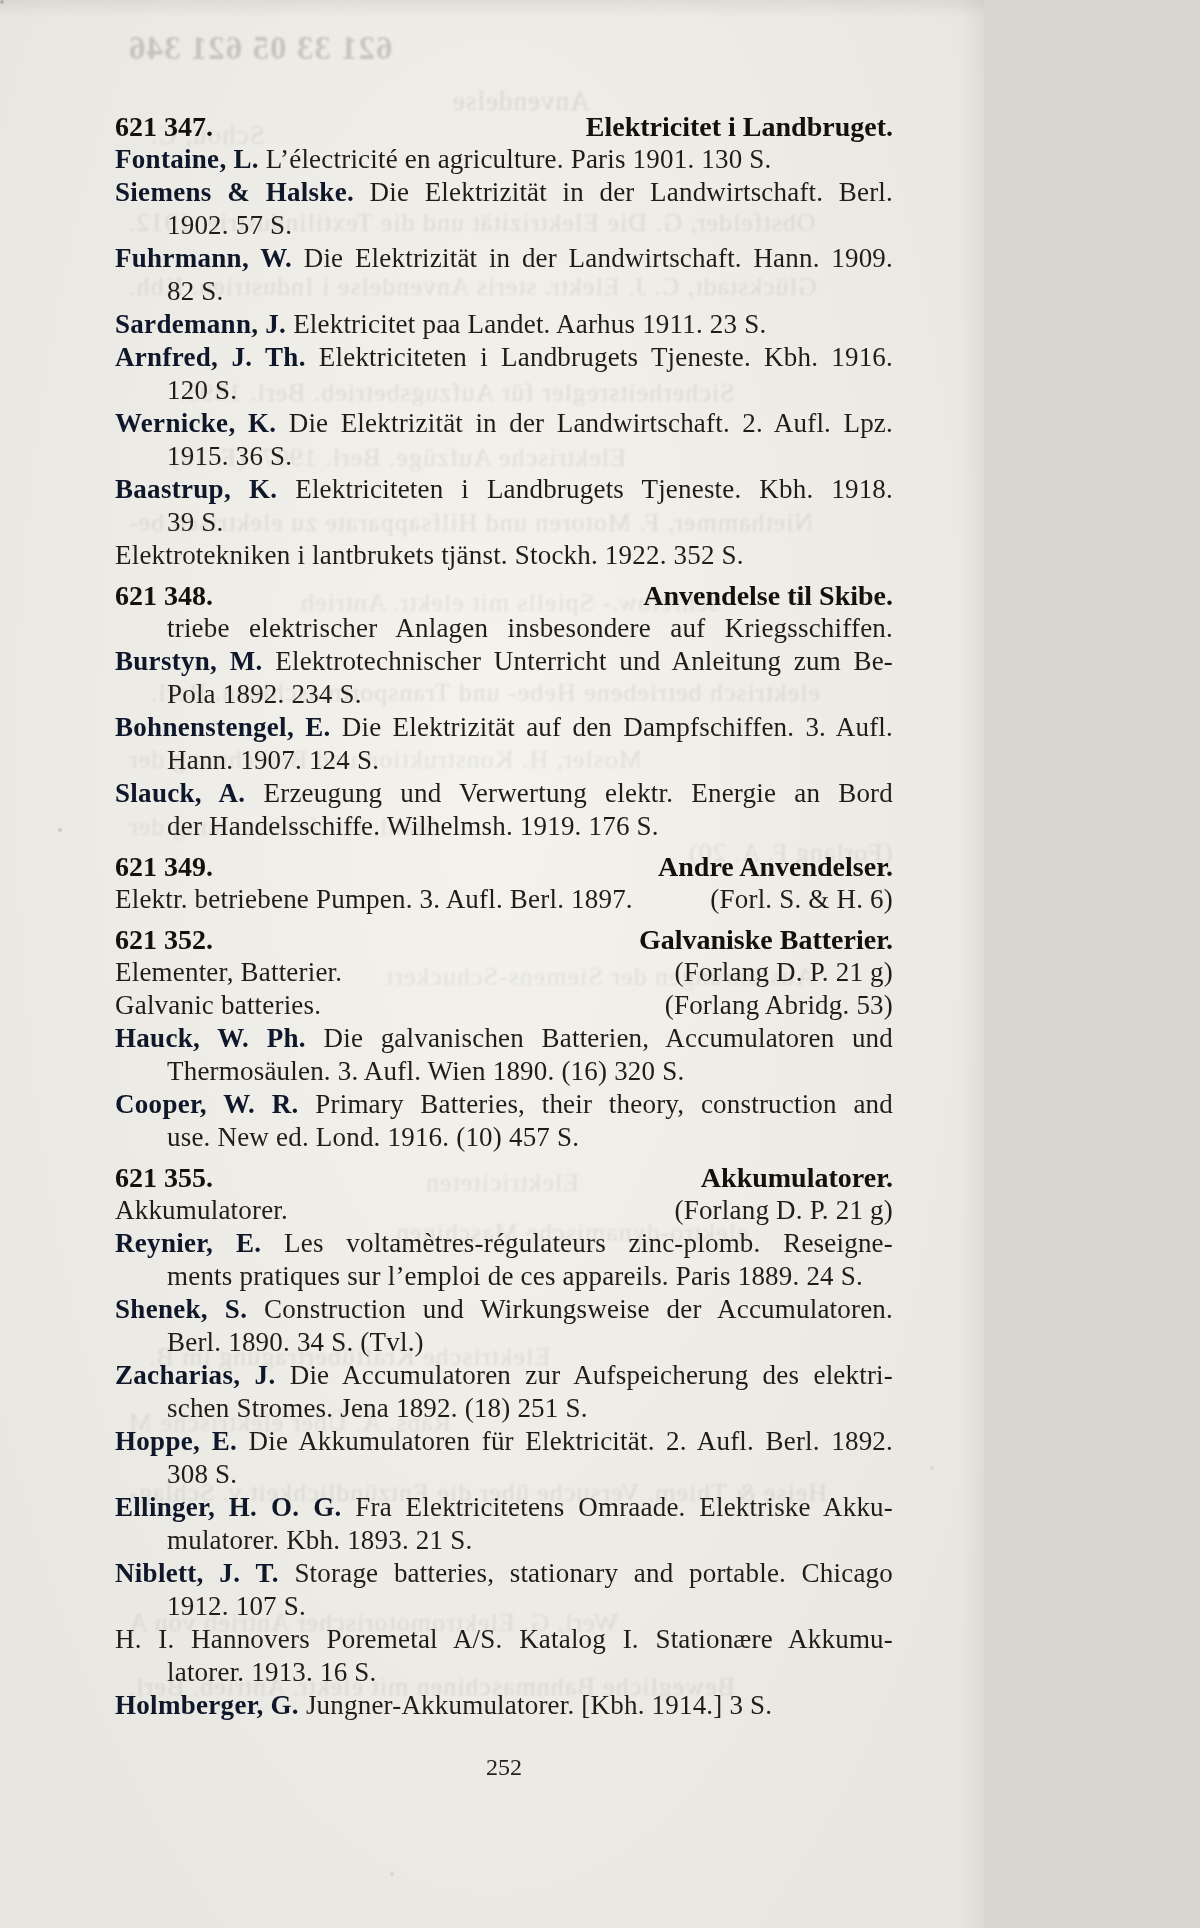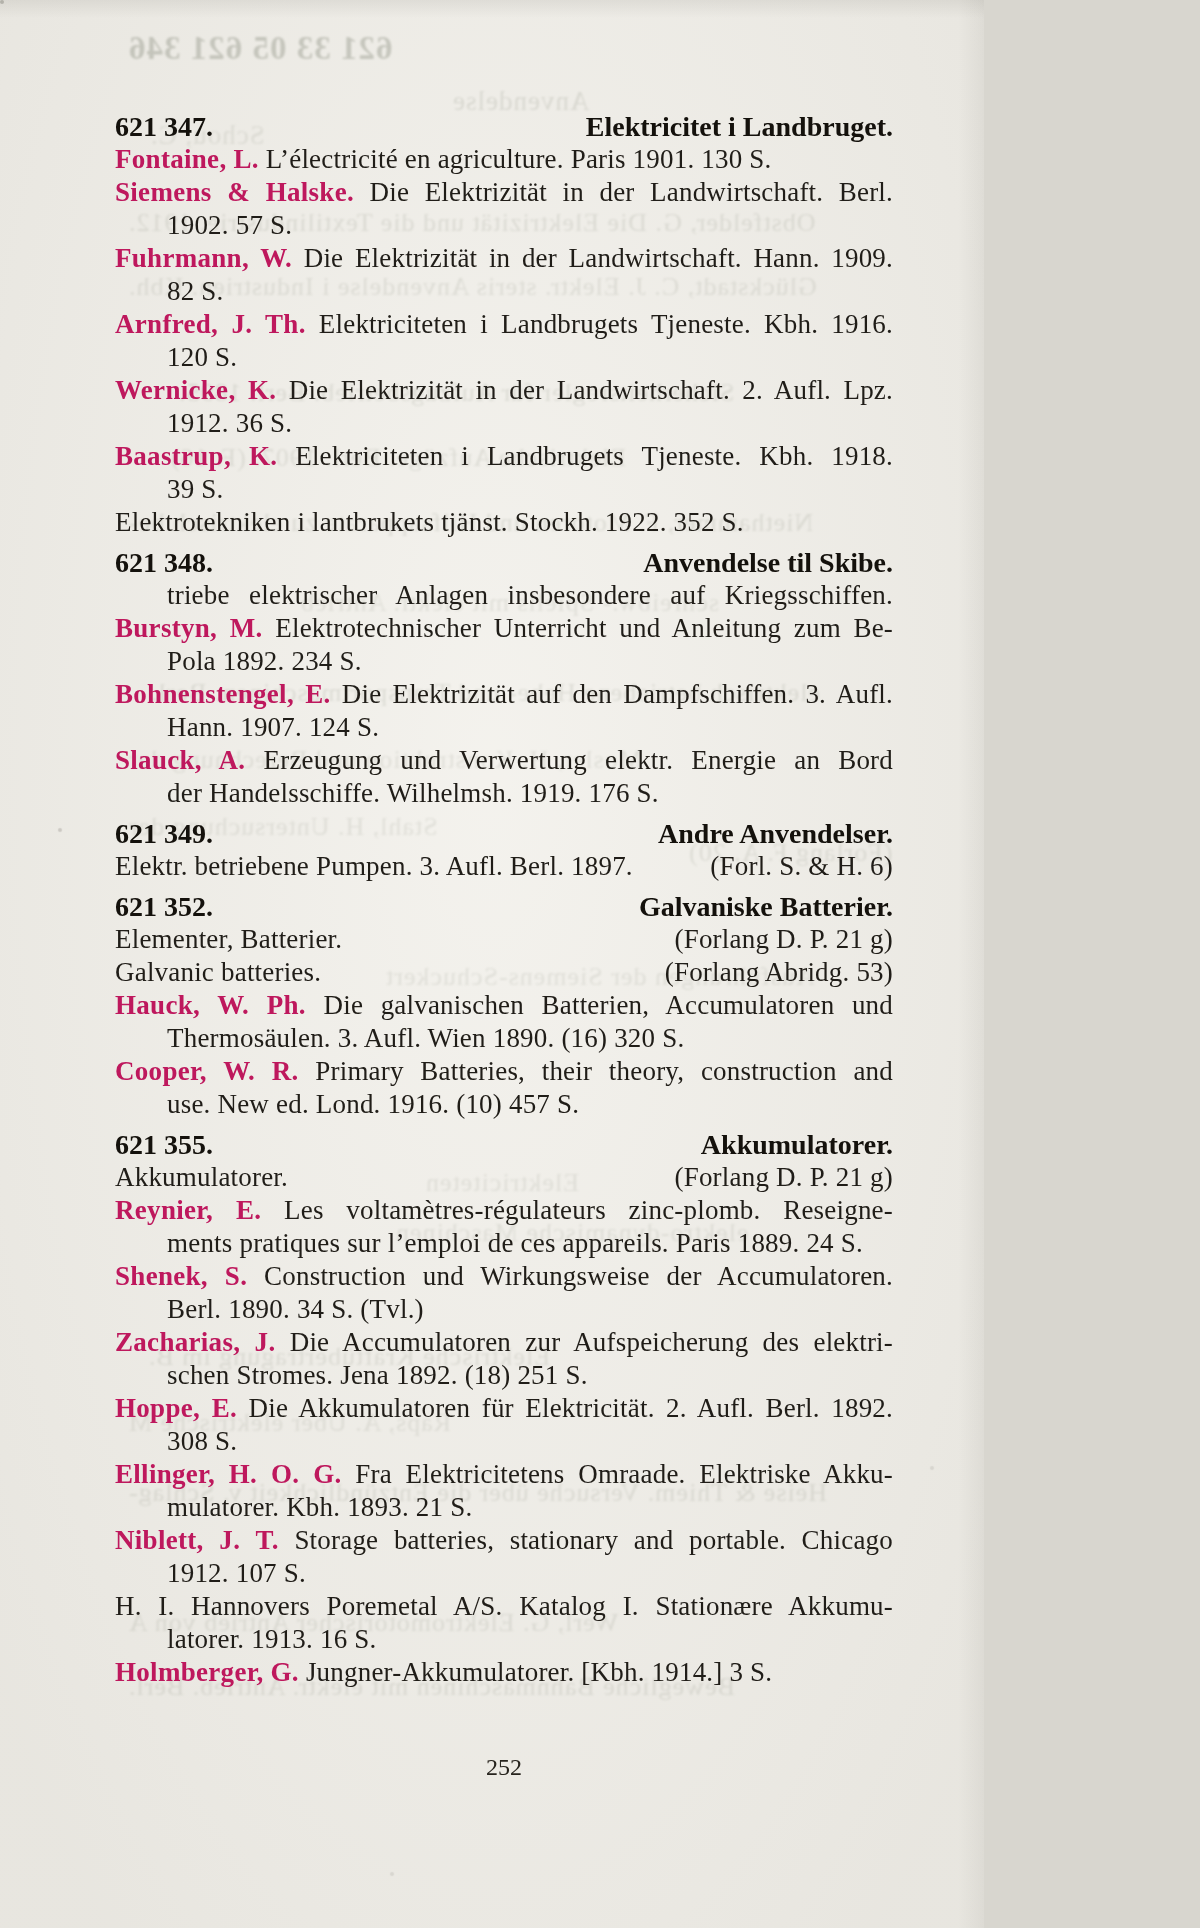--- a/index.html
+++ b/index.html
@@ -34,21 +34,21 @@
   .sec-head{
     display:flex;justify-content:space-between;align-items:baseline;
     font-weight:bold;font-size:28px;line-height:33px;color:#14110c;margin-top:7px;
   }
   .sec-head:first-child{margin-top:0;}
   .entry{font-size:27px;line-height:33px;letter-spacing:0.2px;}
   .line{display:block;}
   .line.cont{padding-left:52px;}
   .line.just{text-align:justify;text-align-last:justify;}
   .note-row{display:flex;justify-content:space-between;align-items:center;}
-  .author{font-weight:bold;color:#be185d;letter-spacing:0.3px;}
+  .author{font-weight:bold;color:#0f172a;letter-spacing:0.3px;}
   .page-number{
     position:absolute;top:1754px;left:115px;width:778px;
     text-align:center;font-size:24px;color:#26231d;
   }
 </style>
 </head>
 <body>
 
 <div class="page">
   <div class="ghost-layer">
@@ -84,26 +84,29 @@
       </div>
       <div class="entry">
         <div class="line just"><b class="author">Siemens &amp; Halske.</b> <span class="ltxt">Die Elektrizität in der Landwirtschaft.  Berl.</span></div>
         <div class="line cont"><span class="ltxt">1902.  57 S.</span></div>
       </div>
       <div class="entry">
         <div class="line just"><b class="author">Fuhrmann, W.</b> <span class="ltxt">Die Elektrizität in der Landwirtschaft.  Hann. 1909.</span></div>
         <div class="line cont"><span class="ltxt">82 S.</span></div>
       </div>
       <div class="entry">
+        <div class="line"><b class="author">Sardemann, J.</b> <span class="ltxt">Elektricitet paa Landet.  Aarhus 1911.  23 S.</span></div>
+      </div>
+      <div class="entry">
         <div class="line just"><b class="author">Arnfred, J. Th.</b> <span class="ltxt">Elektriciteten i Landbrugets Tjeneste.  Kbh. 1916.</span></div>
         <div class="line cont"><span class="ltxt">120 S.</span></div>
       </div>
       <div class="entry">
         <div class="line just"><b class="author">Wernicke, K.</b> <span class="ltxt">Die Elektrizität in der Landwirtschaft.  2. Aufl.  Lpz.</span></div>
-        <div class="line cont"><span class="ltxt">1912.  36 S.</span></div>
+        <div class="line cont"><span class="ltxt">1915.  36 S.</span></div>
       </div>
       <div class="entry">
         <div class="line just"><b class="author">Baastrup, K.</b> <span class="ltxt">Elektriciteten i Landbrugets Tjeneste.  Kbh. 1918.</span></div>
         <div class="line cont"><span class="ltxt">39 S.</span></div>
       </div>
       <div class="entry">
         <div class="line"><span class="ltxt">Elektrotekniken i lantbrukets tjänst.  Stockh. 1922.  352 S.</span></div>
       </div>
       <div class="sec-head">
         <span class="sec-num">621 348.</span>

